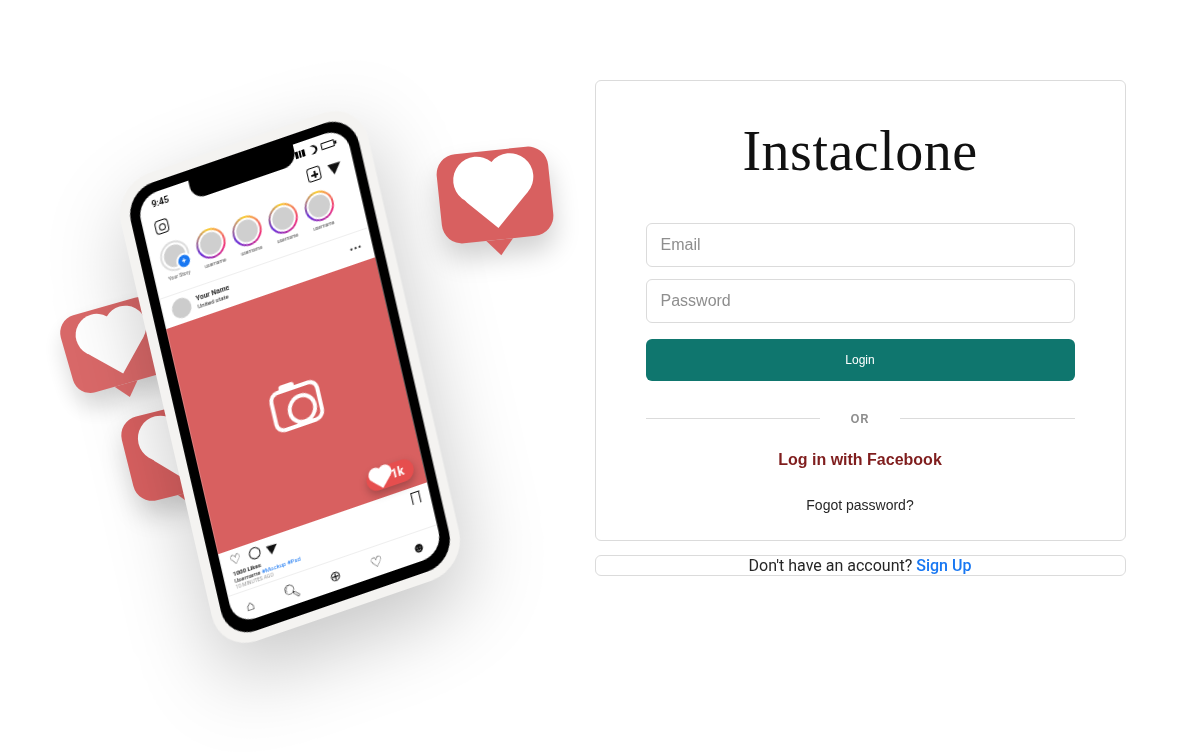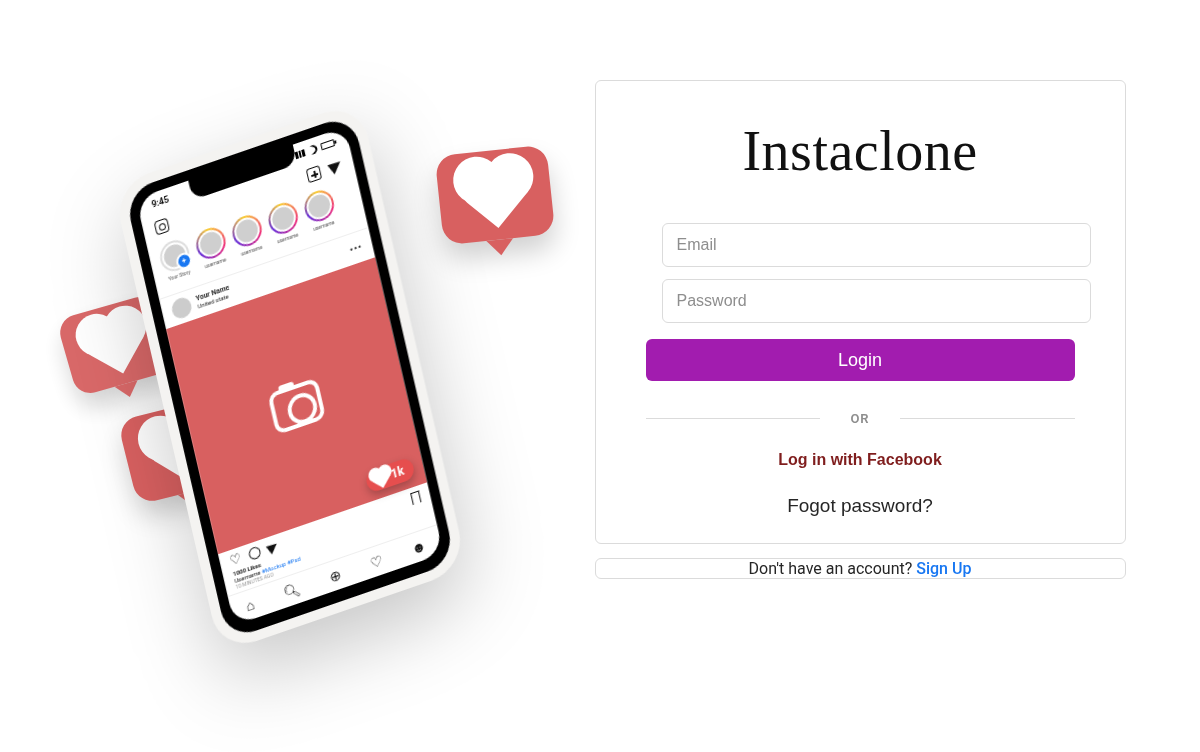--- a/index.html
+++ b/index.html
@@ -112,32 +112,32 @@
   .card {
     border: 1px solid #dbdbdb; border-radius: 6px; background:#fff;
     padding: 38px 50px 26px; text-align:center;
   }
   .brand {
     font-family: "Brush Script MT", "Segoe Script", "Lucida Handwriting", cursive;
     font-size: 56px; font-weight: 500; color:#111; margin-bottom: 40px; letter-spacing: 0.5px;
   }
   .field {
     width:100%; height:44px; border:1px solid #dbdbdb; border-radius:6px; background:#fff;
-    padding: 0 14px; font-size:16px; color:#262626; margin-bottom:12px; outline:none;margin-left:16px;
+    padding: 0 14px; font-size:16px; color:#262626; margin-bottom:12px; outline:none;
   }
   .field::placeholder { color:#8e8e8e; }
   .login-btn {
-    width:100%; height:42px; border:none; border-radius:6px; background:#a21caf; color:#fff;
-    font-size:18px; font-weight:500; cursor:pointer; margin-top:4px;
+    width:100%; height:42px; border:none; border-radius:6px; background:#0f766e; color:#fff;
+    font-size:12px; font-weight:500; cursor:pointer; margin-top:4px;
   }
   .or-row { display:flex; align-items:center; gap:30px; margin:30px 0 24px;justify-content:space-between; }
   .or-row hr { flex:1; border:none; border-top:1px solid #dbdbdb; }
   .or-row span { color:#8e8e8e; font-size:13px; font-weight:600; letter-spacing:1px; }
   .fb-login { color:#7f1d1d; font-weight:700; font-size:16px; background:none; border:none; cursor:pointer; margin-bottom:26px; }
-  .forgot { color:#262626; font-size:19px; background:none; border:none; cursor:pointer; }
+  .forgot { color:#262626; font-size:14px; background:none; border:none; cursor:pointer; }
   .signup-card { border:1px solid #dbdbdb; border-radius:6px; text-align:center; font-size:16px; }
   .signup-card a { color:#1877f2; text-decoration:none; font-weight:500; cursor:pointer; }
 </style>
 </head>
 <body>
 
 <div class="page">
 
   <div class="illustration">
 

